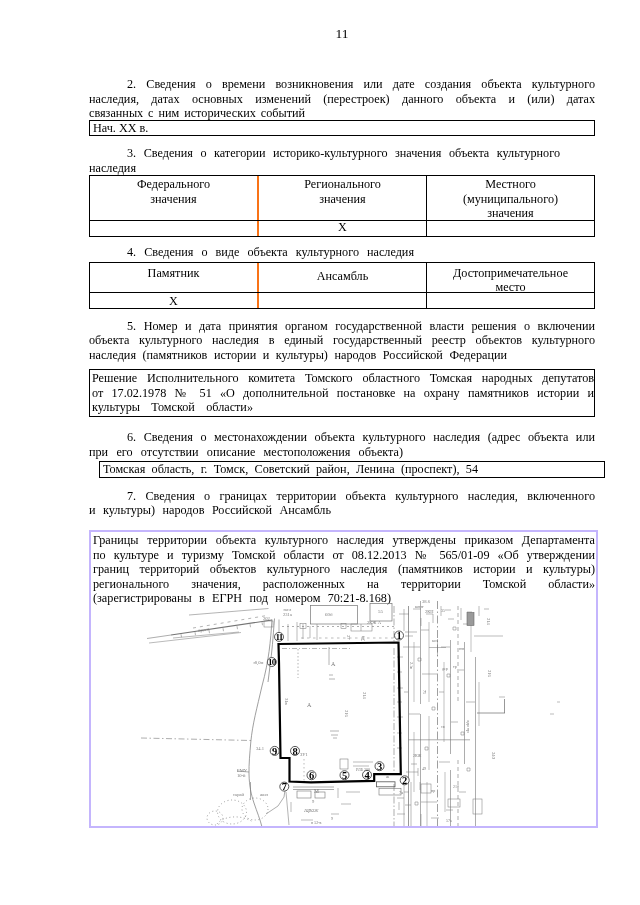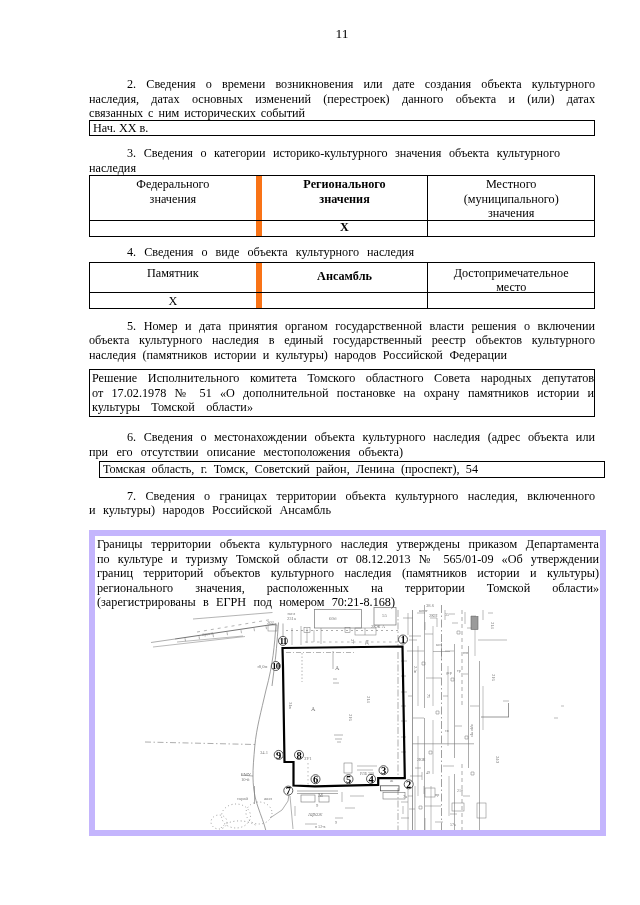--- a/index.html
+++ b/index.html
@@ -5,21 +5,21 @@
 html,body{margin:0;padding:0;background:#fff;}
 body{width:640px;height:905px;position:relative;font-family:"Liberation Serif",serif;font-size:12.2px;line-height:14.5px;color:#000;overflow:hidden;}
 .abs{position:absolute;}
 .par{width:506px;}
 .j{text-align:justify;text-align-last:justify;}
 .ind{margin-left:38px;}
 .bx{border:1px solid #000;width:501px;padding-left:3px;box-sizing:content-box;}
 .tbl{position:absolute;left:89px;width:504px;border:1px solid #000;}
 .row{display:flex;}
 .cell{width:168px;text-align:center;padding-top:1.5px;}
-.c2{border-left:6px solid #f97316;border-right:1px solid #000;font-weight:bold;}
+.c2{border-left:2px solid #f97316;border-right:1px solid #000;}
 .hdr{border-bottom:1px solid #000;}
 </style>
 </head>
 <body>
 
 <div class="abs" style="left:89px;top:27.2px;width:506px;text-align:center;font-size:13.5px;">11</div>
 
 <div class="abs par" style="left:89px;top:77.4px;">
 <div class="j" style="text-indent:38px;">2. Сведения о времени возникновения или дате создания объекта культурного</div>
 <div class="j">наследия, датах основных изменений (перестроек) данного объекта и (или) датах</div>
@@ -63,40 +63,40 @@
 </div>
 </div>
 
 <div class="abs par" style="left:89px;top:318.7px;">
 <div class="j" style="text-indent:38px;">5. Номер и дата принятия органом государственной власти решения о включении</div>
 <div class="j">объекта культурного наследия в единый государственный реестр объектов культурного</div>
 <div class="j" style="width:418px;">наследия (памятников истории и культуры) народов Российской Федерации</div>
 </div>
 
 <div class="abs bx" style="left:89px;top:369.3px;padding-top:1px;padding-bottom:1.5px;padding-left:2px;width:502px;">
-<div class="j">Решение Исполнительного комитета Томского областного Совета народных депутатов</div>
+<div class="j">Решение Исполнительного комитета Томского областного Томская народных депутатов</div>
 <div class="j">от 17.02.1978 № 51 «О дополнительной постановке на охрану памятников истории и</div>
 <div class="j" style="width:161px;">культуры Томской области»</div>
 </div>
 
 <div class="abs par" style="left:89px;top:430px;">
 <div class="j" style="text-indent:38px;">6. Сведения о местонахождении объекта культурного наследия (адрес объекта или</div>
 <div class="j" style="width:314px;">при его отсутствии описание местоположения объекта)</div>
 </div>
 
 <div class="abs bx" style="left:99px;top:460.8px;height:15.5px;line-height:15px;">
 <div class="j" style="width:375px;">Томская область, г. Томск, Советский район, Ленина (проспект), 54</div>
 </div>
 
 <div class="abs par" style="left:89px;top:488.8px;">
 <div class="j" style="text-indent:38px;">7. Сведения о границах территории объекта культурного наследия, включенного</div>
 <div class="j" style="width:242px;">и культуры) народов Российской Ансамбль</div>
 </div>
 
-<div class="abs" style="left:89px;top:529.5px;width:504.5px;height:294.5px;border:6px solid #c4b5fd;">
+<div class="abs" style="left:89px;top:529.5px;width:504.5px;height:294.5px;border:2px solid #c4b5fd;">
 <div style="padding-left:2px;padding-top:1.5px;width:502px;">
 <div class="j">Границы территории объекта культурного наследия утверждены приказом Департамента</div>
 <div class="j">по культуре и туризму Томской области от 08.12.2013 № 565/01-09 «Об утверждении</div>
 <div class="j">границ территорий объектов культурного наследия (памятников истории и культуры)</div>
 <div class="j">регионального значения, расположенных на территории Томской области»</div>
 <div class="j" style="width:298px;">(зарегистрированы в ЕГРН под номером 70:21-8.168)</div>
 </div>
 
 <svg class="abs" style="left:0;top:0;" width="504" height="294" viewBox="90 530 504 294" font-family="Liberation Serif,serif" fill="none">
 <g stroke="#757575" stroke-width="0.7">

